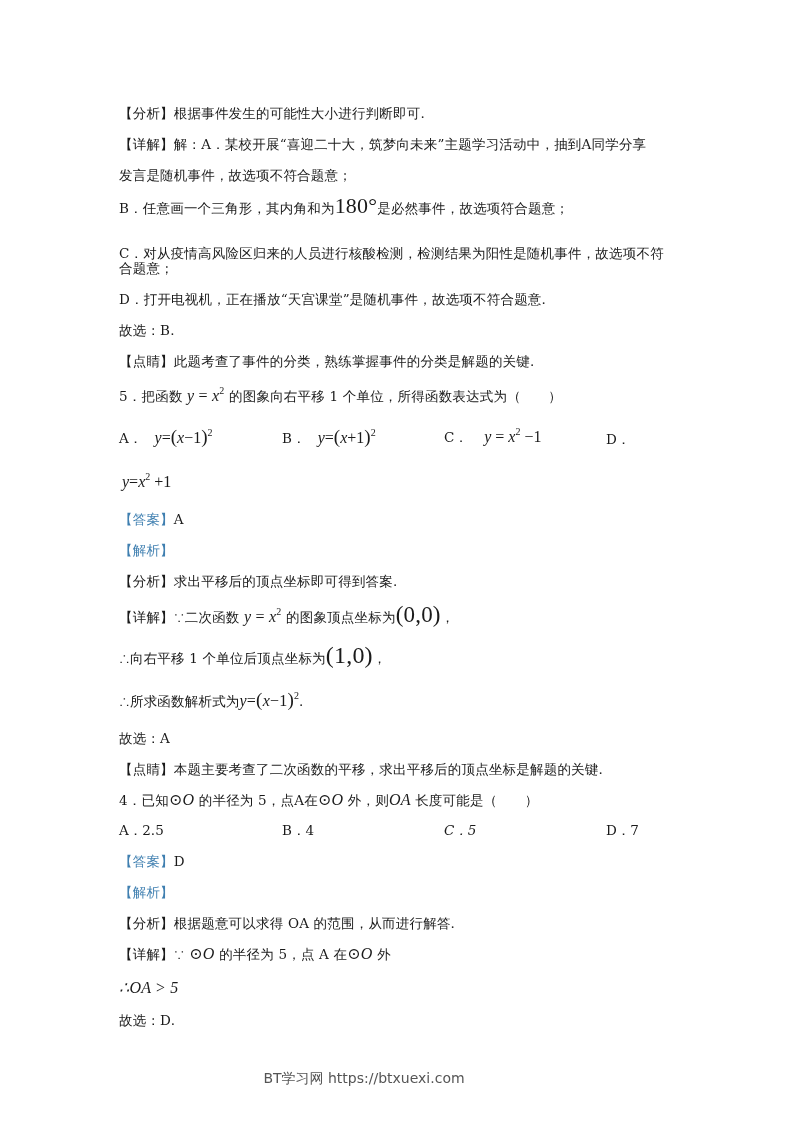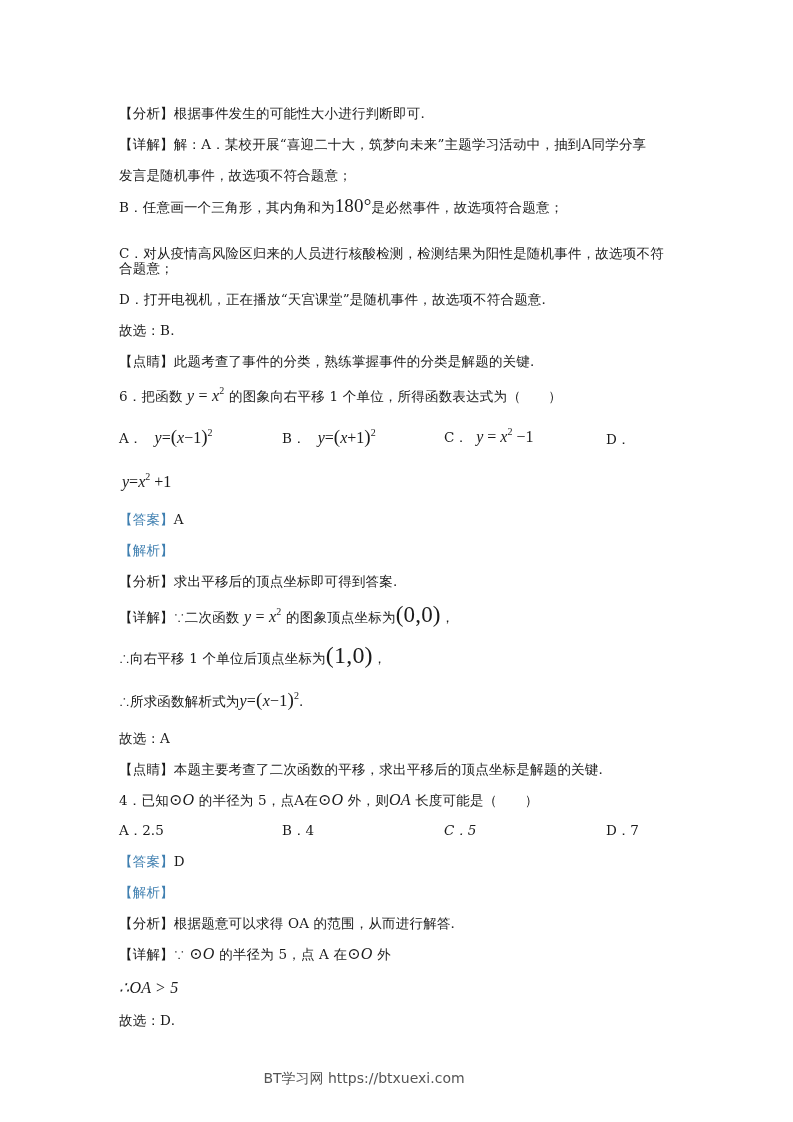--- a/index.html
+++ b/index.html
@@ -78,21 +78,21 @@
 
   <div class="line" style="top:134px;">
     <span>【详解】</span><span>解：A．某校开展“喜迎二十大，筑梦向未来”主题学习活动中，抽到A同学分享</span>
   </div>
 
   <div class="line" style="top:165px;">
     <span>发言是随机事件，故选项不符合题意；</span>
   </div>
 
   <div class="line" style="top:196px;">
-    <span>B．任意画一个三角形，其内角和为</span><span class="math" style="font-style:normal;font-size:19px;">180°</span><span>是必然事件，故选项符合题意；</span>
+    <span>B．任意画一个三角形，其内角和为</span><span class="math" style="font-style:normal;font-size:22px;">180°</span><span>是必然事件，故选项符合题意；</span>
   </div>
 
   <div class="line" style="top:227px;margin-top:16px;">
     <span>C．对从疫情高风险区归来的人员进行核酸检测，检测结果为阳性是随机事件，故选项不符</span>
   </div>
 
   <div class="line" style="top:258px;">
     <span>合题意；</span>
   </div>
 
@@ -102,36 +102,36 @@
 
   <div class="line" style="top:320px;">
     <span>故选：B.</span>
   </div>
 
   <div class="line" style="top:351px;">
     <span>【点睛】</span><span>此题考查了事件的分类，熟练掌握事件的分类是解题的关键.</span>
   </div>
 
   <div class="line" style="top:386px;">
-    <span>6．把函数</span>
+    <span>5．把函数</span>
     <span class="math">y <span class="up">=</span> x<sup>2</sup></span>
     <span>的图象向右平移 1 个单位，所得函数表达式为（　　）</span>
   </div>
 
   <div class="opt" style="left:119px; top:427px;">
     <span>A．</span>
     <span class="math" style="margin-left:8px;">y<span class="up">=</span><span class="paren">(</span>x<span class="up">−1</span><span class="paren">)</span><sup>2</sup></span>
   </div>
   <div class="opt" style="left:282px; top:427px;">
     <span>B．</span>
     <span class="math" style="margin-left:8px;">y<span class="up">=</span><span class="paren">(</span>x<span class="up">+1</span><span class="paren">)</span><sup>2</sup></span>
   </div>
   <div class="opt" style="left:444px; top:427px;">
     <span>C．</span>
-    <span class="math" style="margin-left:4px;">y <span class="up">=</span> x<sup>2</sup> <span class="up">−1</span></span>
+    <span class="math" style="margin-left:12px;">y <span class="up">=</span> x<sup>2</sup> <span class="up">−1</span></span>
   </div>
   <div class="opt" style="left:606px; top:429px;">
     <span>D．</span>
   </div>
   <div class="opt" style="left:122px; top:472px;">
     <span class="math">y<span class="up">=</span>x<sup>2</sup> <span class="up">+1</span></span>
   </div>
 
   <div class="line blue" style="top:509px;">
     <span>【答案】</span><span style="color:#1a1a1a;">A</span>

